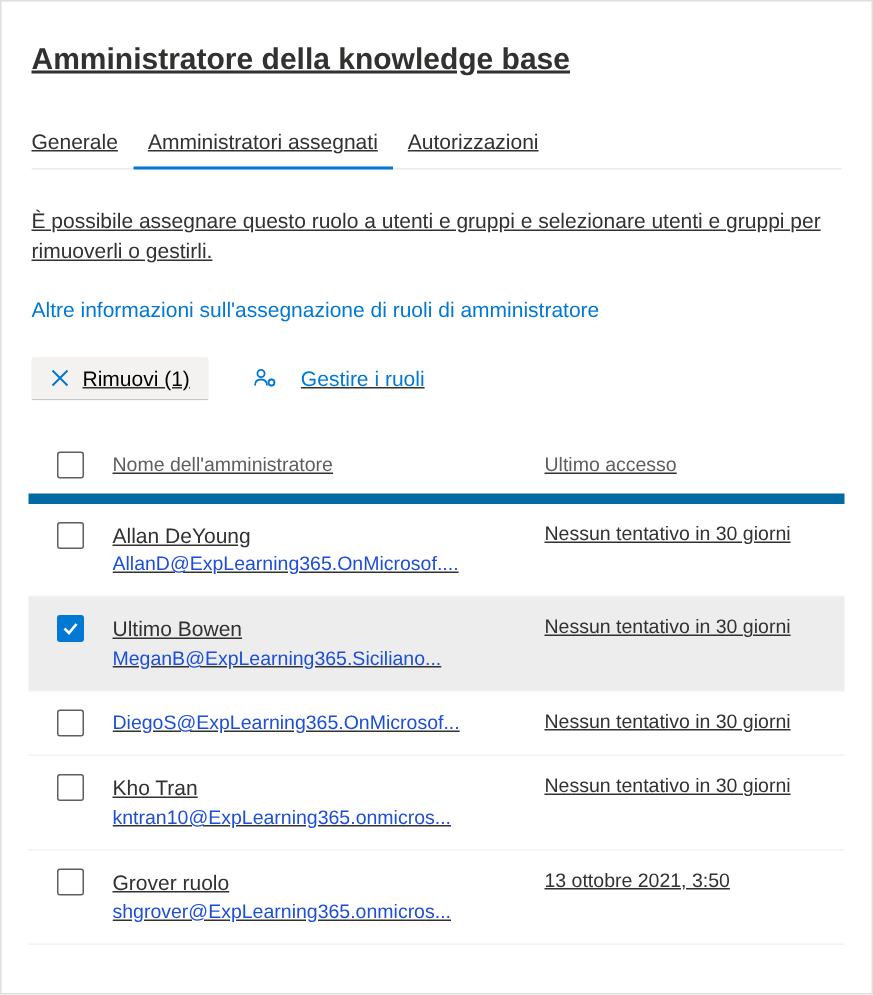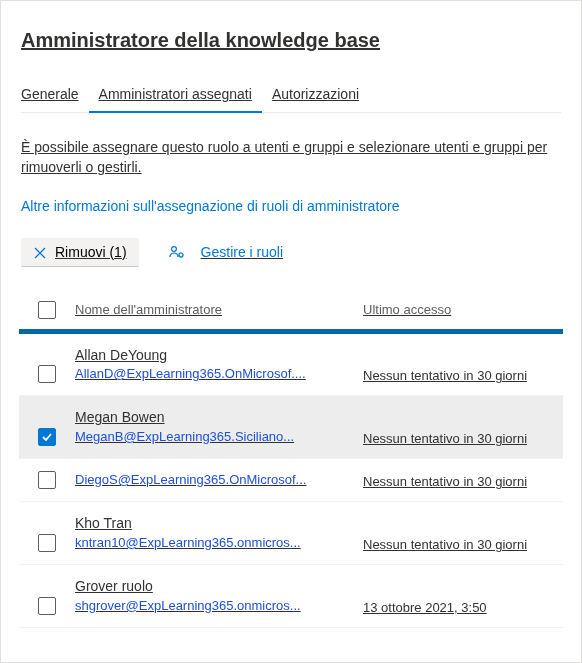--- a/index.html
+++ b/index.html
@@ -7,31 +7,31 @@
     .panel { padding: 20px 20px 0 20px; text-decoration: underline; }
     .title { font-size: 20px; font-weight: 600; margin-bottom: 28px; margin-top: 8px; }
     .tabs { display: flex; gap: 0; border-bottom: 1px solid #edebe9; margin-bottom: 24px; align-items: center; }
     .tab { padding: 6px 10px 10px 10px; font-size: 14px; color: #323130; cursor: pointer; position: relative; }
     .tab:first-child { padding-left: 0; }
     .tab.active { color: #323130; font-weight: 400; }
     .tab.active::after { content: ""; position: absolute; left: 0; right: 0; bottom: -1px; height: 2px; background: #0078d4; }
     .desc { font-size: 14px; line-height: 1.45; margin-bottom: 20px; }
     .link { color: #0078d4; font-size: 14px; cursor: pointer; display: inline-block; margin-bottom: 24px; }
     .toolbar { display: flex; align-items: center; gap: 18px; margin-bottom: 24px; }
-    .btn { display: inline-flex; align-items: flex-end; gap: 8px; padding: 6px 12px; font-size: 14px; cursor: pointer; border: none; background: transparent; font-family: inherit; }
+    .btn { display: inline-flex; align-items: center; gap: 8px; padding: 6px 12px; font-size: 14px; cursor: pointer; border: none; background: transparent; font-family: inherit; }
     .btn.primary { background: #f3f2f1; border-radius: 2px; border-bottom: 1px solid #c8c6c4; }
     .btn.secondary { color: #0078d4; gap: 16px; }
     .icon { display: inline-flex; align-items: center; justify-content: center; flex-shrink: 0; }
     .table-wrap { margin: 0 -2px; }
-    .thead { display: flex; align-items: center; padding: 10px 0; border-bottom: 5px solid #0369a1; }
+    .thead { display: flex; align-items: center; padding: 10px 0; border-bottom: 7px solid #0369a1; }
     .col-check { width: 56px; display: flex; justify-content: center; }
     .col-name { flex: 1; padding-right: 8px; min-width: 0; }
     .col-access { width: 200px; font-size: 13px; }
     .thead .col-name, .thead .col-access { font-size: 13px; color: #605e5c; }
-    .row { display: flex; align-items: flex-end; padding: 12px 0; border-bottom: 1px solid #f3f2f1; }
+    .row { display: flex; align-items: flex-start; padding: 12px 0; border-bottom: 1px solid #f3f2f1; }
     .row.selected { background: #ededed; }
     .name { font-size: 14px; color: #323130; line-height: 1.4; }
     .email { font-size: 13px; color: #1d4ed8; line-height: 1.4; white-space: nowrap; overflow: hidden; text-overflow: ellipsis; max-width: 260px; }
     .access { font-size: 13px; color: #323130; }
     .chk { width: 18px; height: 18px; border: 1px solid #605e5c; border-radius: 2px; background: #fff; display: inline-flex; align-items: center; justify-content: center; cursor: pointer; }
     .chk.checked { background: #0078d4; border-color: #0078d4; }
     .chk.checked svg path { stroke: #fff; }
   </style>
 </head>
 <body>
@@ -92,21 +92,21 @@
         </div>
         <div class="row selected">
           <div class="col-check">
             <span class="chk checked">
               <svg width="12" height="12" viewBox="0 0 12 12">
                 <path d="M2 6 L5 9 L10 3" stroke="#fff" stroke-width="1.8" fill="none"></path>
               </svg>
             </span>
           </div>
           <div class="col-name">
-            <div class="name">Megan Bowen</div>
+            <div class="name">Ultimo Bowen</div>
             <div class="email">MeganB@ExpLearning365.Siciliano...</div>
           </div>
           <div class="col-access access">Nessun tentativo in 30 giorni</div>
         </div>
         <div class="row">
           <div class="col-check">
             <span class="chk"></span>
           </div>
           <div class="col-name">
             <div class="email">DiegoS@ExpLearning365.OnMicrosof...</div>

